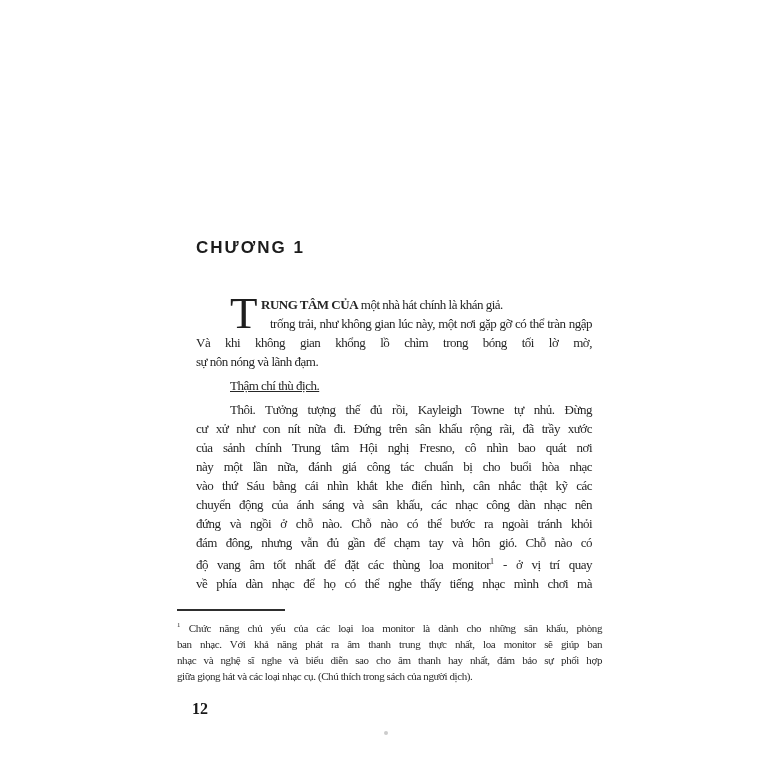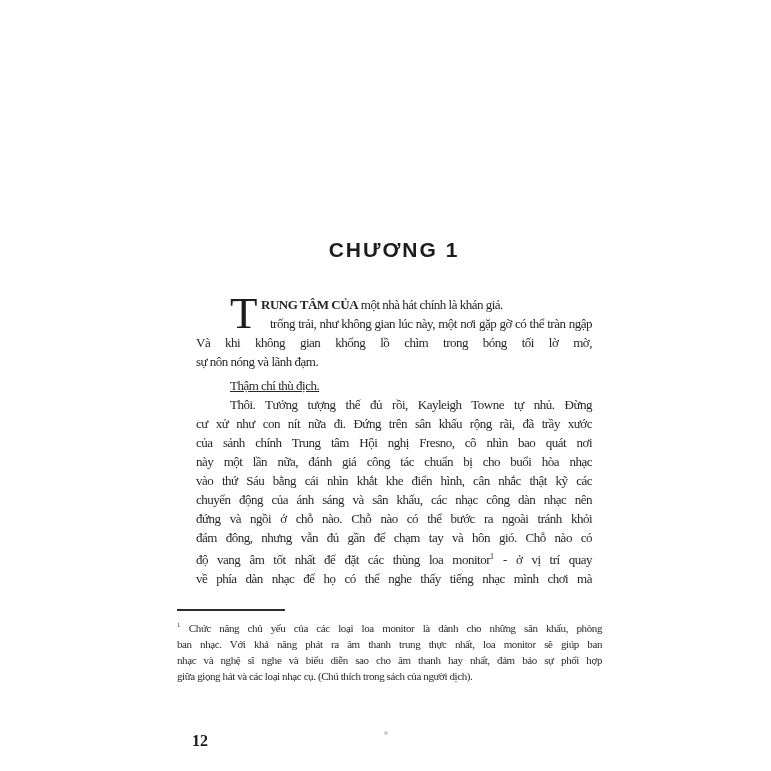--- a/index.html
+++ b/index.html
@@ -1,39 +1,39 @@
 <!DOCTYPE html>
 <html><head>
 <meta charset="utf-8">
 <style>
   html,body{margin:0;padding:0;background:#ffffff;}
   .page{position:relative;width:771px;height:771px;background:#ffffff;overflow:hidden;
         font-family:"Liberation Serif",serif;}
-  .heading{position:absolute;left:196px;top:238px;width:396px;text-align:center;
-           font-family:"Liberation Sans",sans-serif;font-weight:700;font-size:21px;
+  .heading{position:absolute;left:196px;top:238px;width:396px;text-align:left;
+           font-family:"Liberation Sans",sans-serif;font-weight:700;font-size:17px;
            letter-spacing:2px;color:#1c1c1c;}
   .body{position:absolute;left:196px;top:295px;width:396px;
         font-size:13px;line-height:19px;letter-spacing:-0.5px;color:#262626;}
   .dropcap{float:left;font-size:45px;line-height:36px;height:37px;
            margin:0 4px 0 34px;color:#1e1e1e;}
   .para{margin:0;}
   .tline{text-align:justify;text-align-last:justify;-moz-text-align-last:justify;}
   .tline.last{text-align-last:left;-moz-text-align-last:left;}
   .para2 .tline:first-child{text-indent:9px;}
   .para3{margin-top:5px;}
   .para3 .tline{text-indent:34px;text-decoration:underline;}
-  .para4{}
+  .para4{margin-top:5px;}
   .para4 .tline:first-child{text-indent:34px;}
   .seg-b{font-weight:700;}
   .seg-i{}
   .seg-sup{vertical-align:super;font-size:62%;letter-spacing:0;}
   .footnote-area{position:absolute;left:177px;top:609px;width:425px;
                  font-size:11px;line-height:16px;letter-spacing:-0.4px;color:#2a2a2a;}
   .fn-rule{width:108px;height:2px;background:#2e2e2e;margin:0 0 6px 0;}
-  .pagenum{position:absolute;left:192px;top:700px;font-weight:700;font-size:16px;color:#1a1a1a;margin-top:32px;}
+  .pagenum{position:absolute;left:192px;top:700px;font-weight:700;font-size:16px;color:#1a1a1a;}
   .speck{position:absolute;left:384px;top:731px;width:4px;height:4px;
          background:#cccccc;border-radius:50%;}
 </style>
 </head>
 <body>
 
 <div class="page">
 
   <div class="heading">CHƯƠNG 1</div>
 

